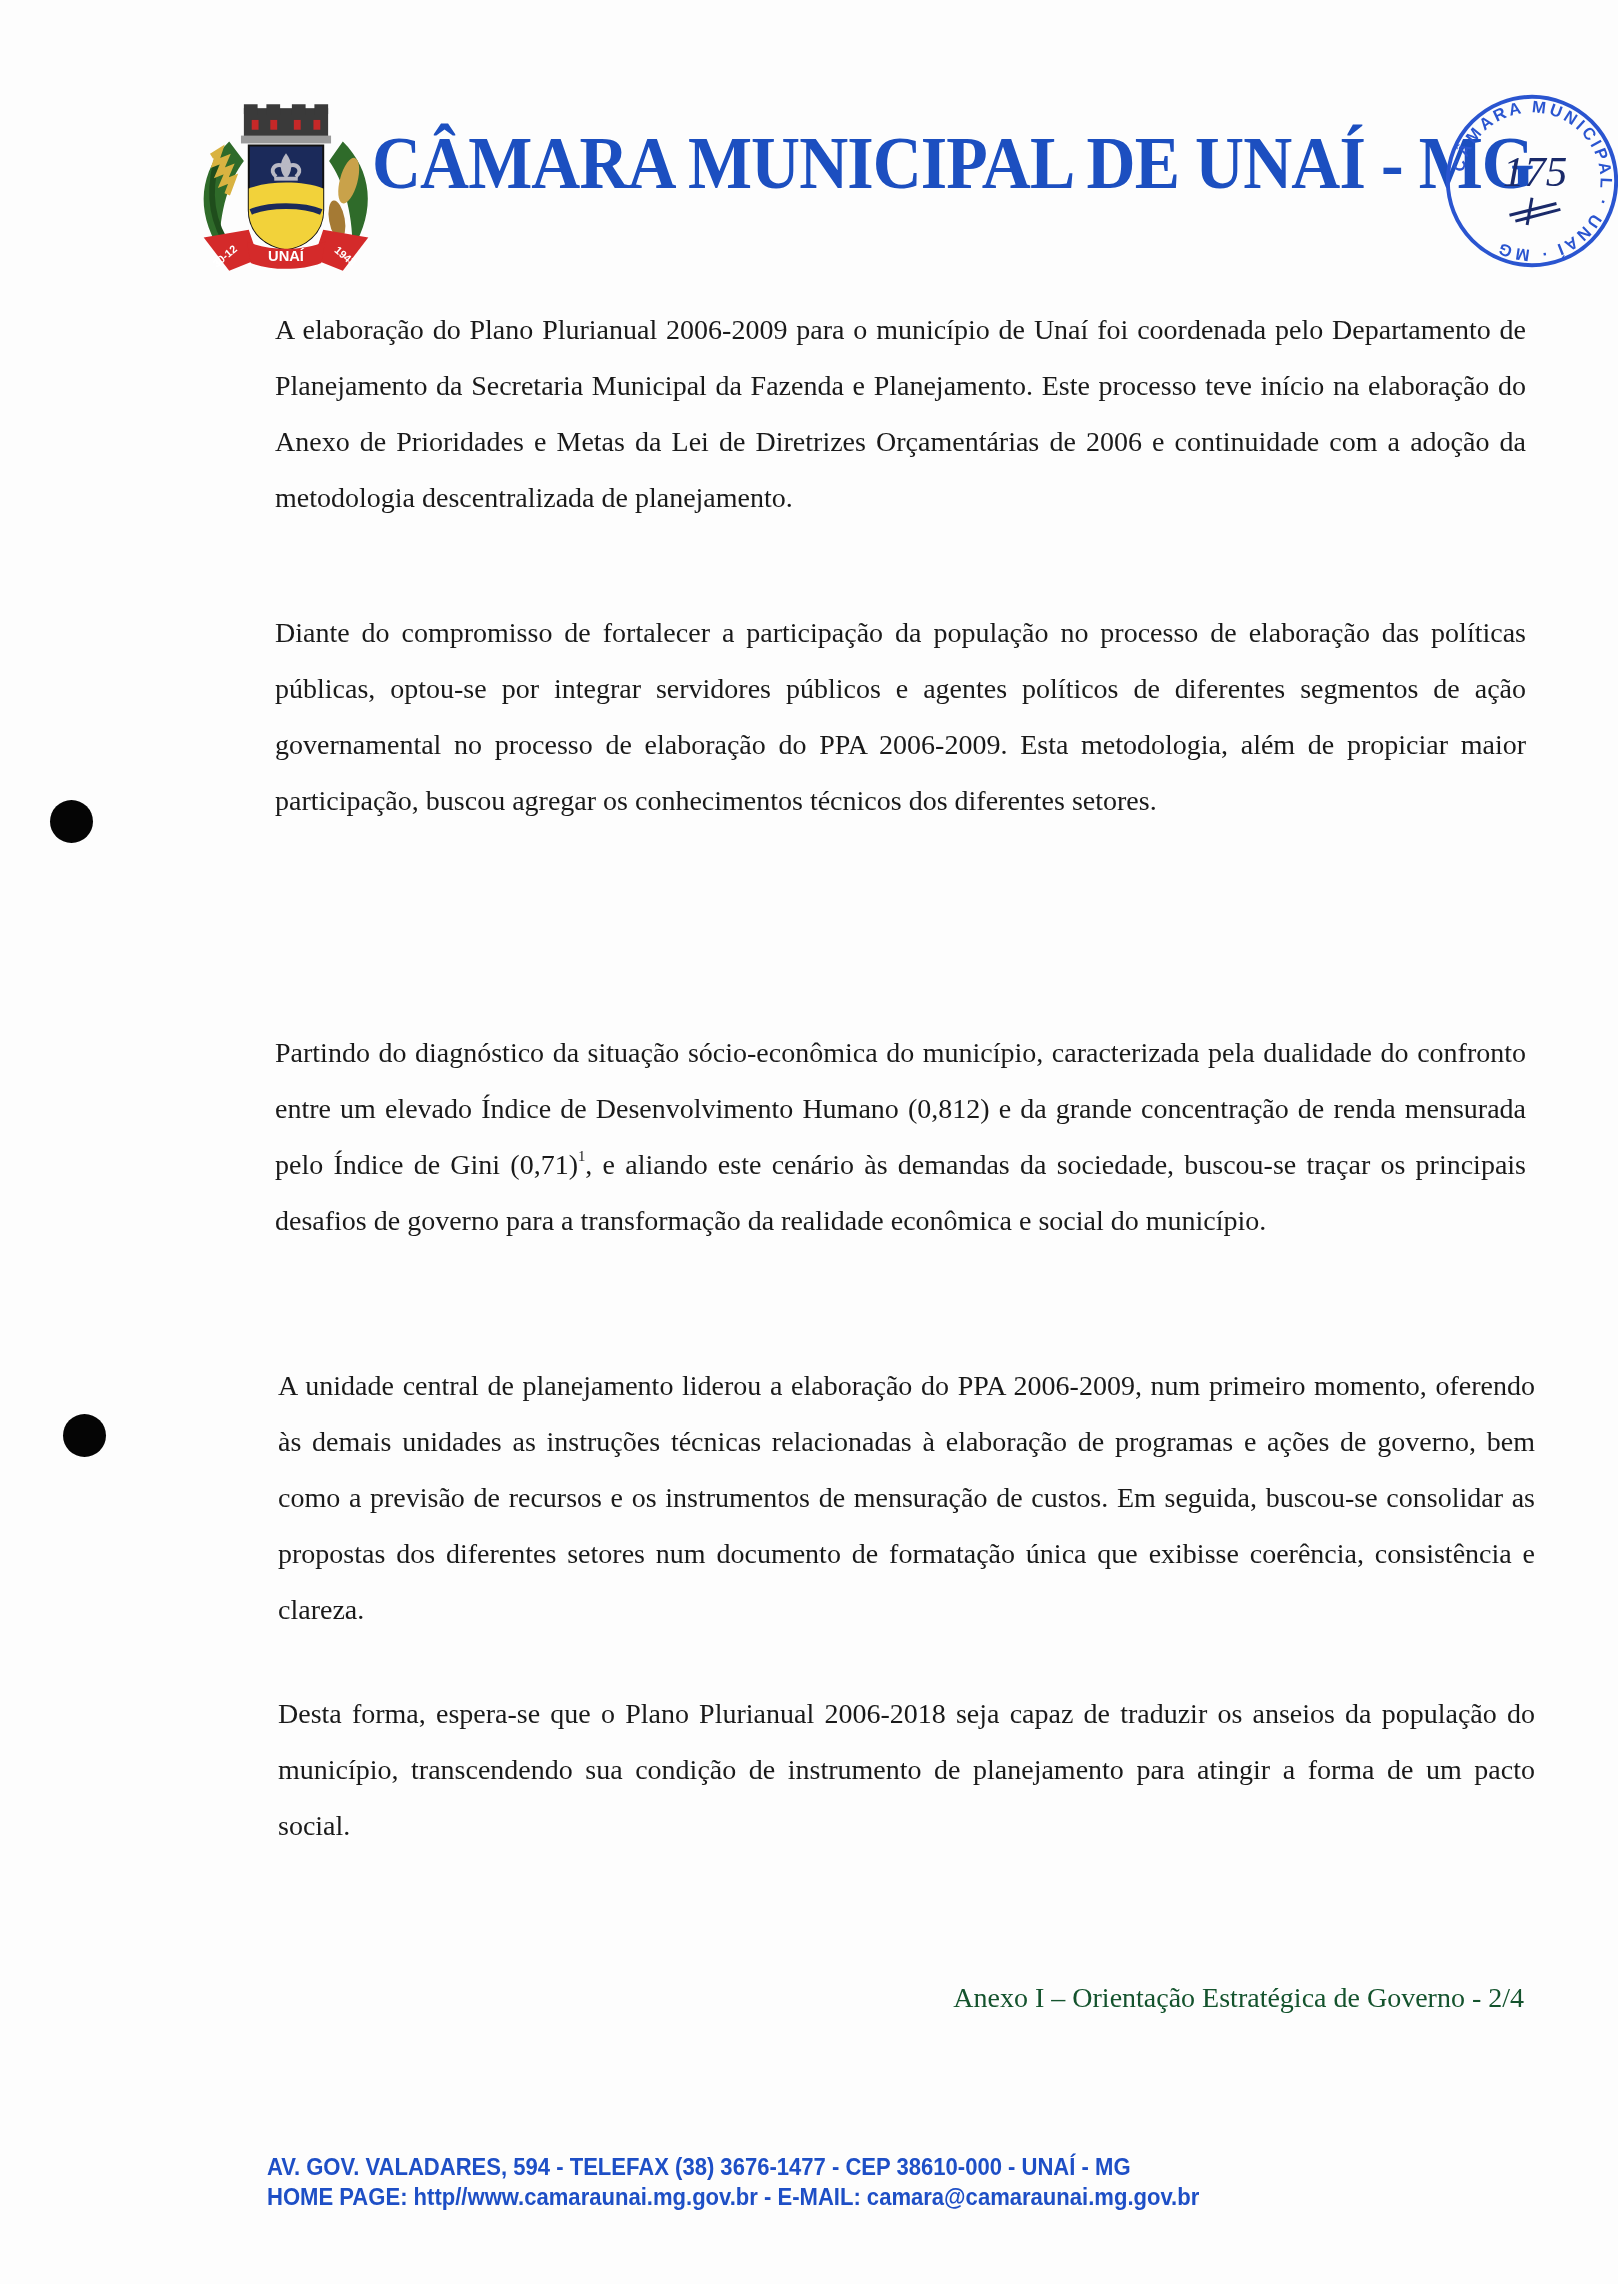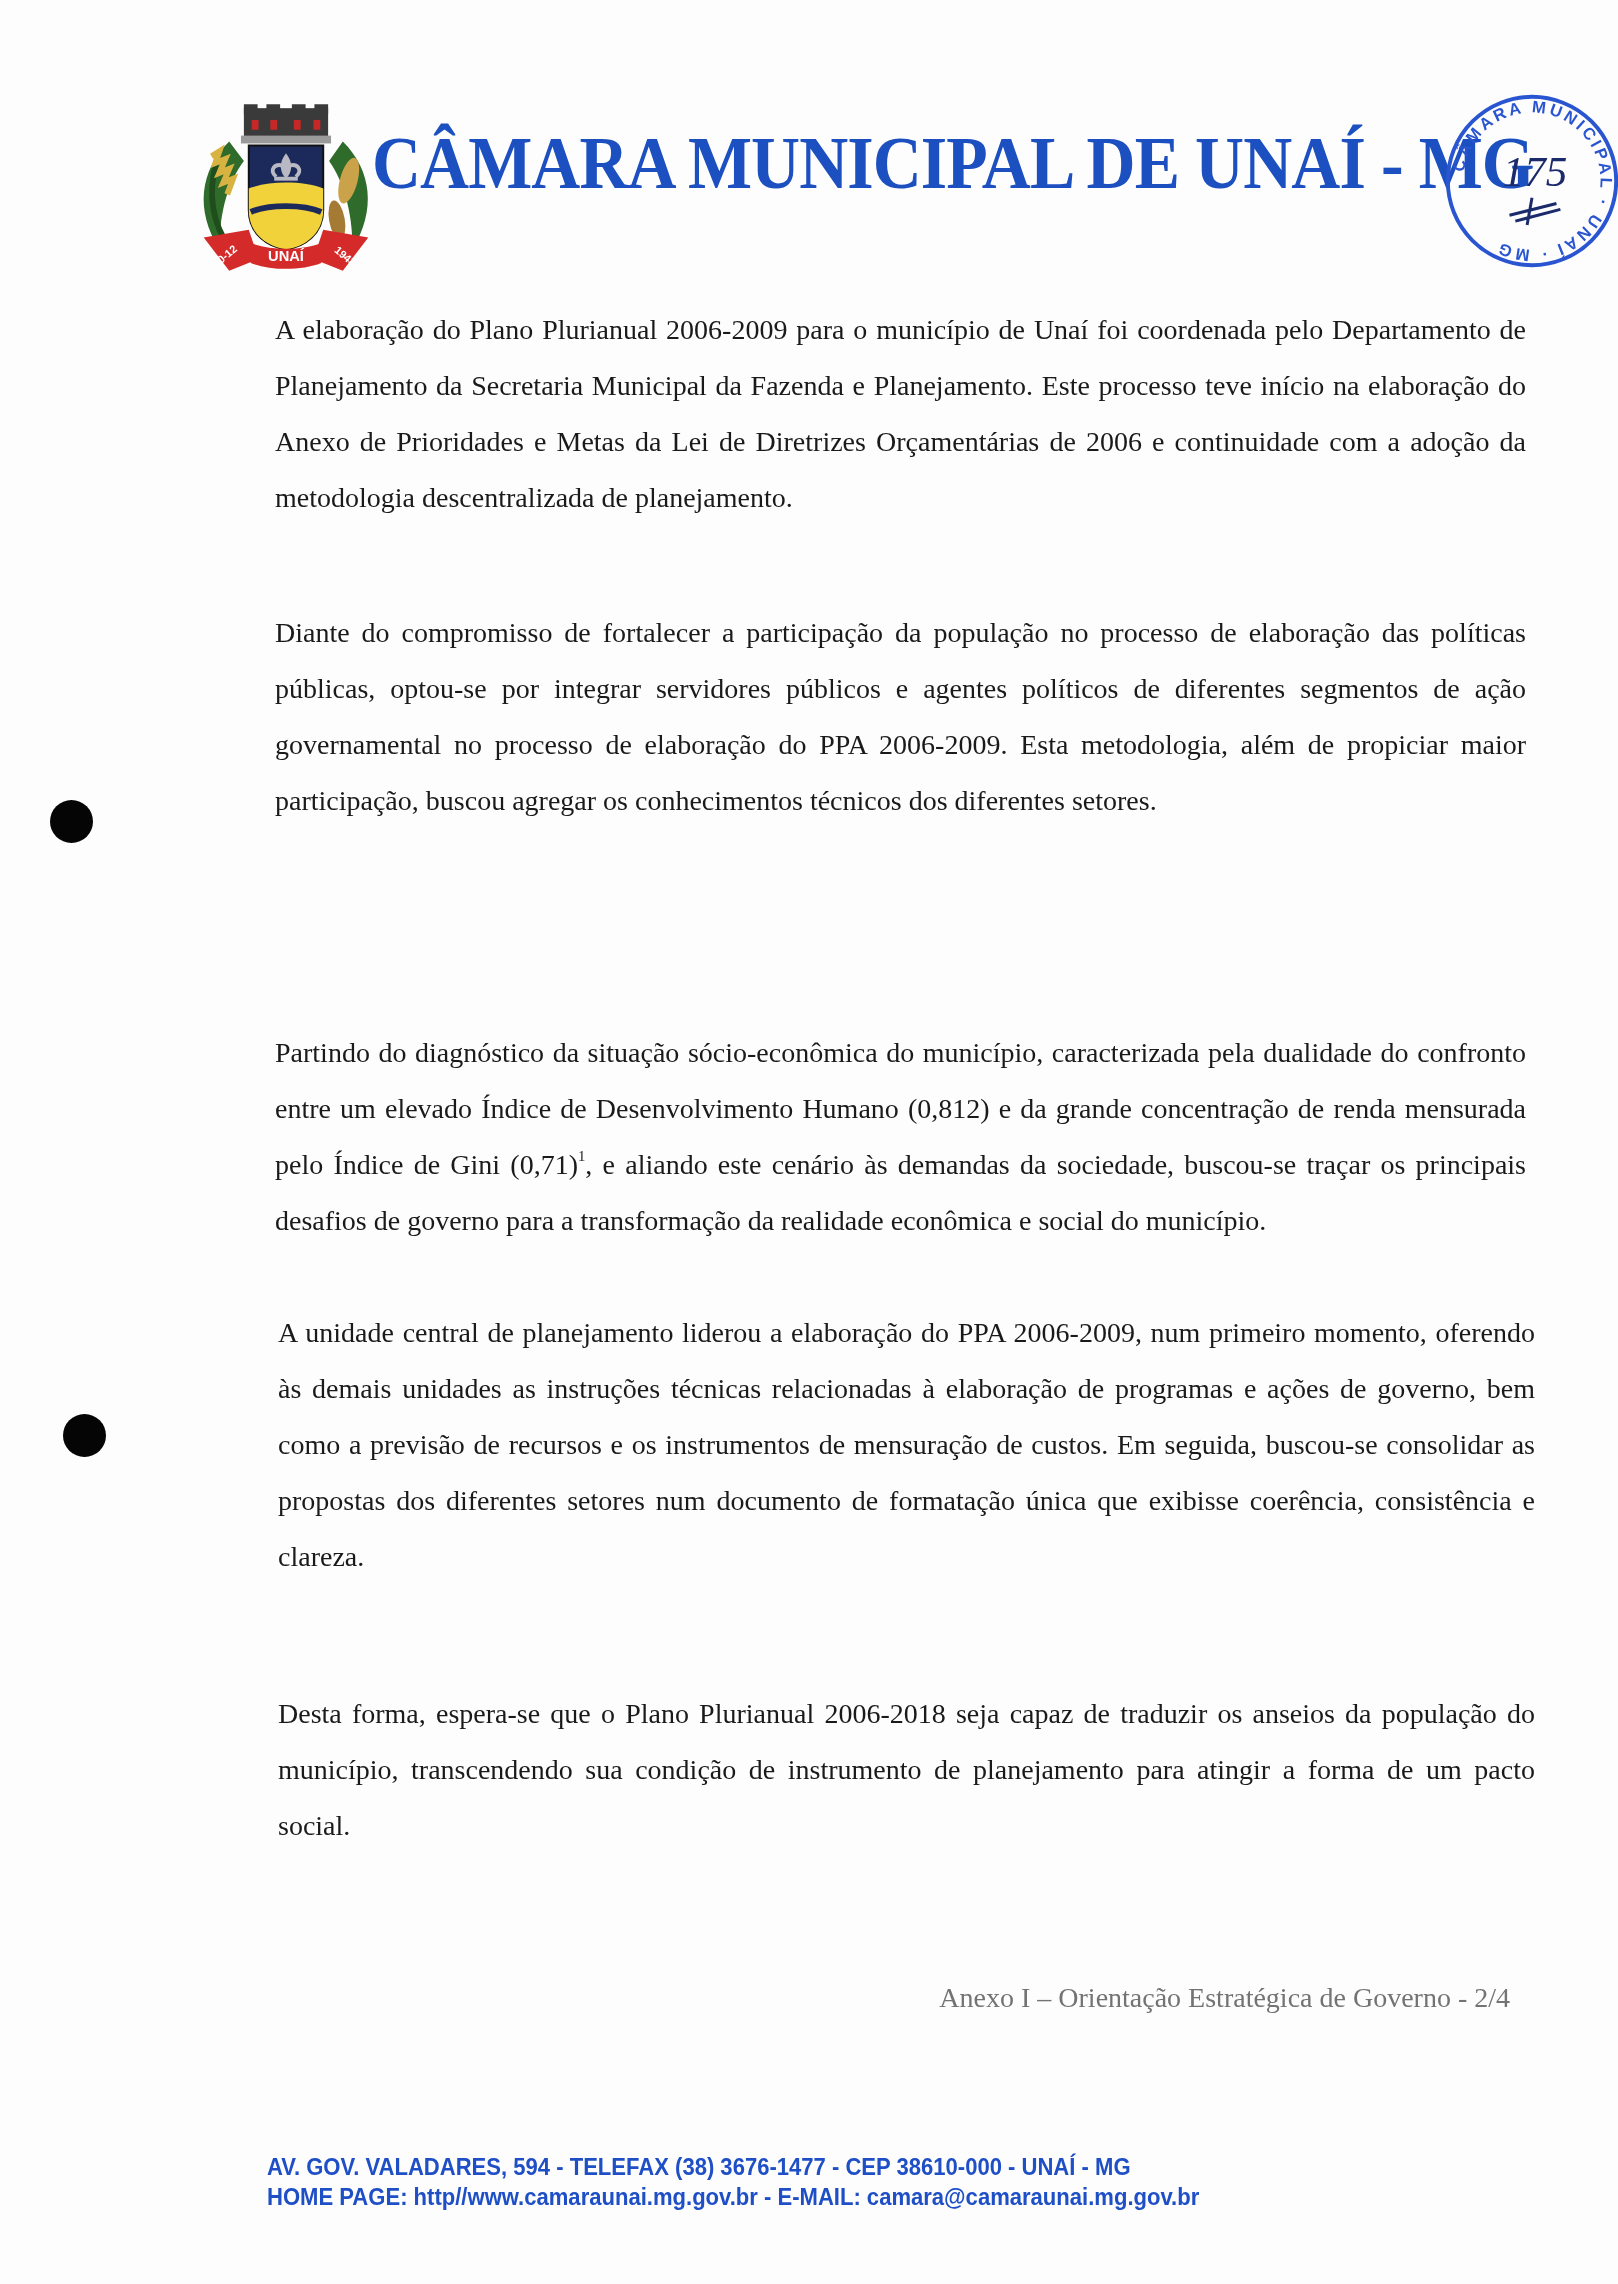--- a/index.html
+++ b/index.html
@@ -57,34 +57,34 @@
       font-family: "Liberation Serif", serif;
       font-size: 28px;
       line-height: 56px;
       color: #1a1a1a;
       text-align: justify;
       margin: 12px;
     }
     .p1 { top: 290px; }
     .p2 { top: 593px; }
     .p3 { top: 1013px; }
-    .p4 { top: 1293px; width: 1257px; left: 266px; }
+    .p4 { top: 1346px; width: 1257px; left: 266px; }
     .p5 { top: 1674px; width: 1257px; left: 266px; }
     sup.fn {
       font-size: 14.7px;
       vertical-align: 12.7px;
       line-height: 0;
     }
     .annex-footer {
       position: absolute;
-      right: 108px;
+      right: 94px;
       top: 1982px;
       font-family: "Liberation Serif", serif;
       font-size: 28px;
-      color: #737373;
+      color: #14532d;
       white-space: nowrap;
     }
     .contact {
       position: absolute;
       left: 267px;
       top: 2152px;
       font-family: "Liberation Sans", sans-serif;
       font-weight: bold;
       color: #1e4fc6;
       font-size: 24.5px;

